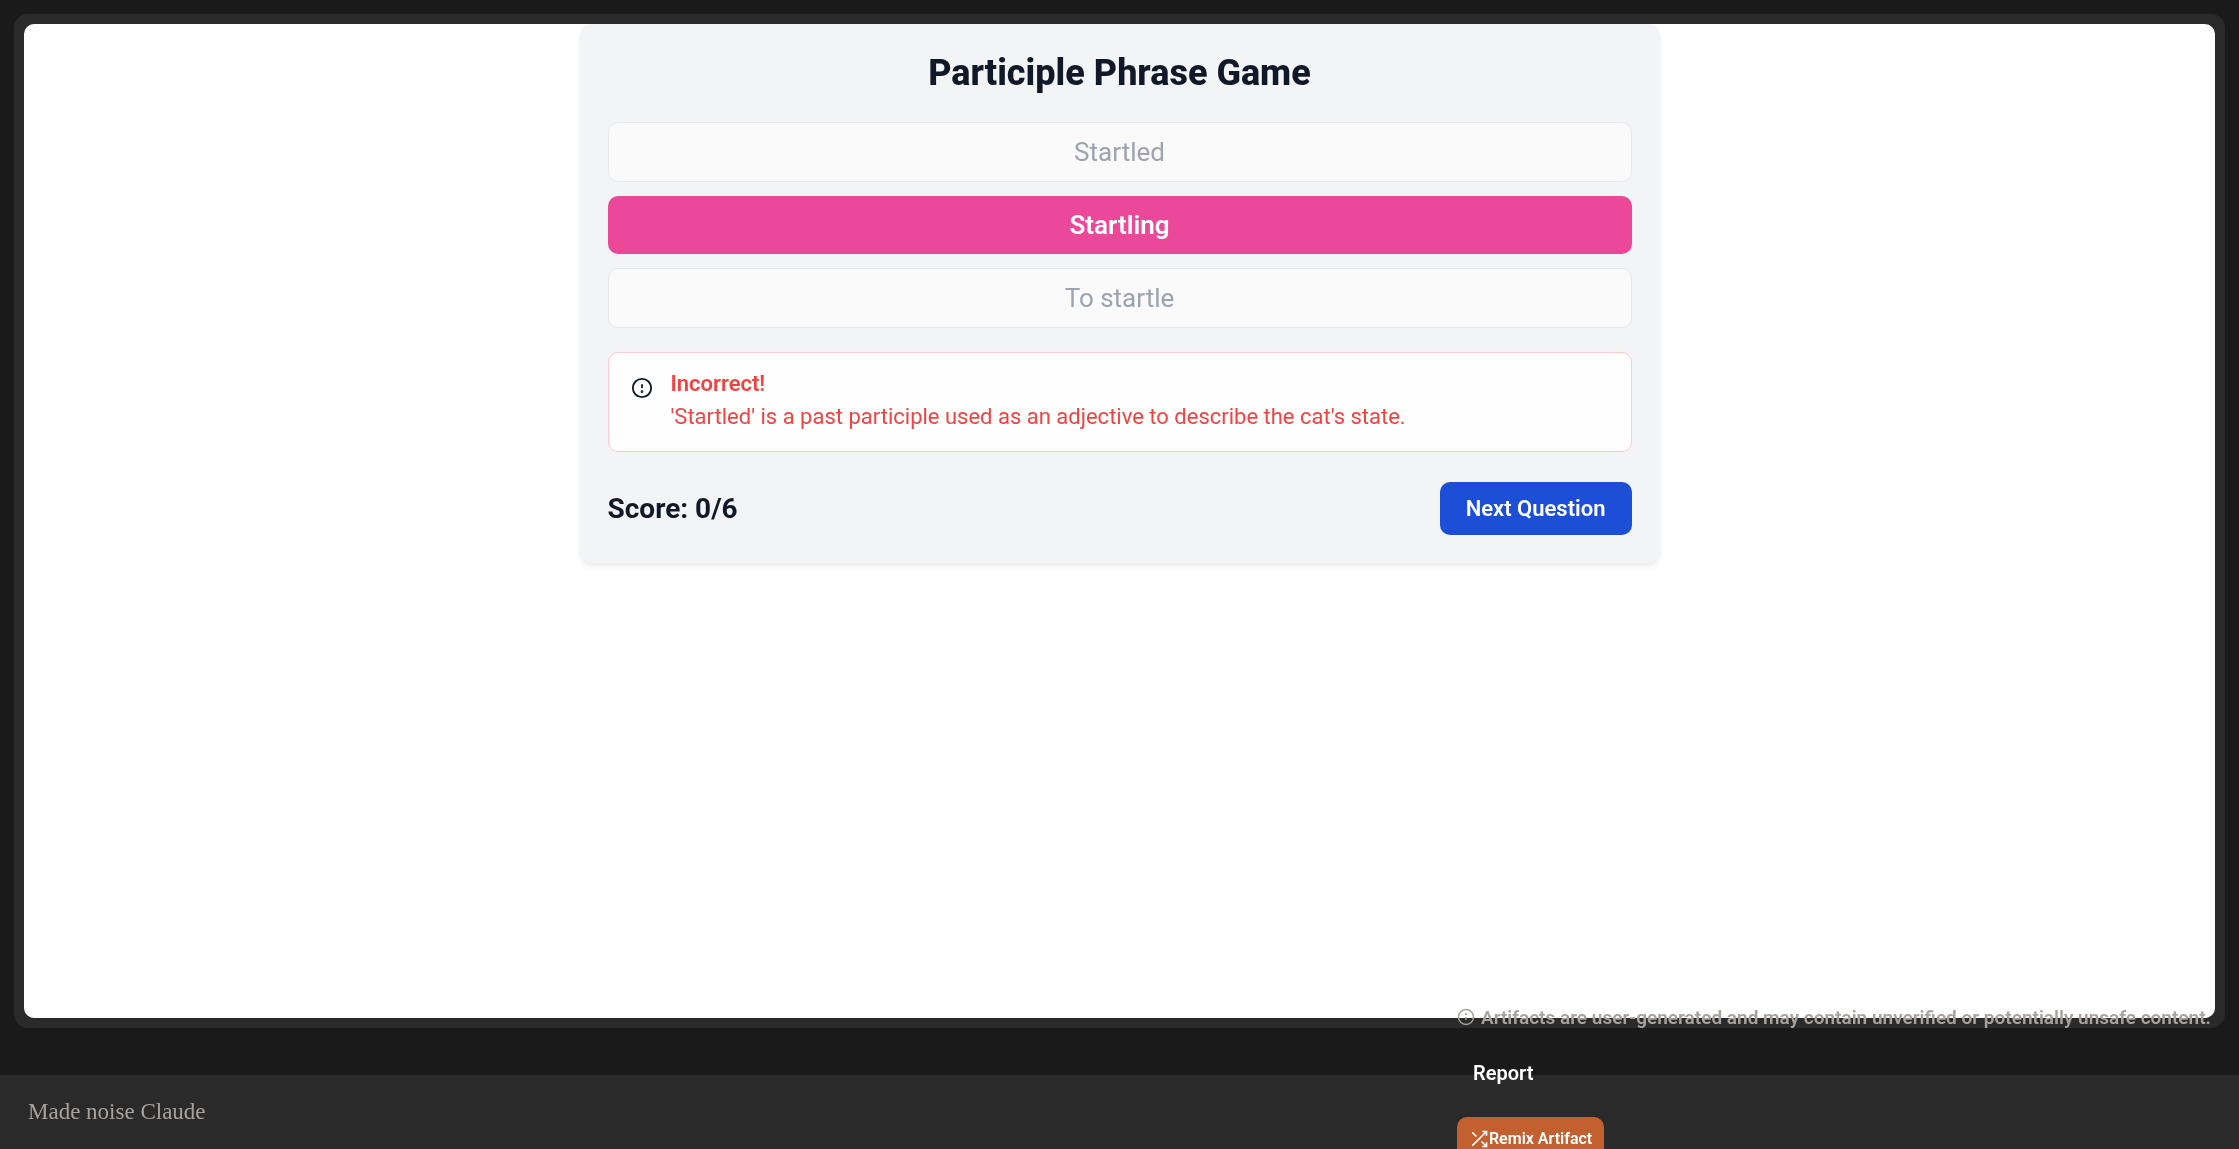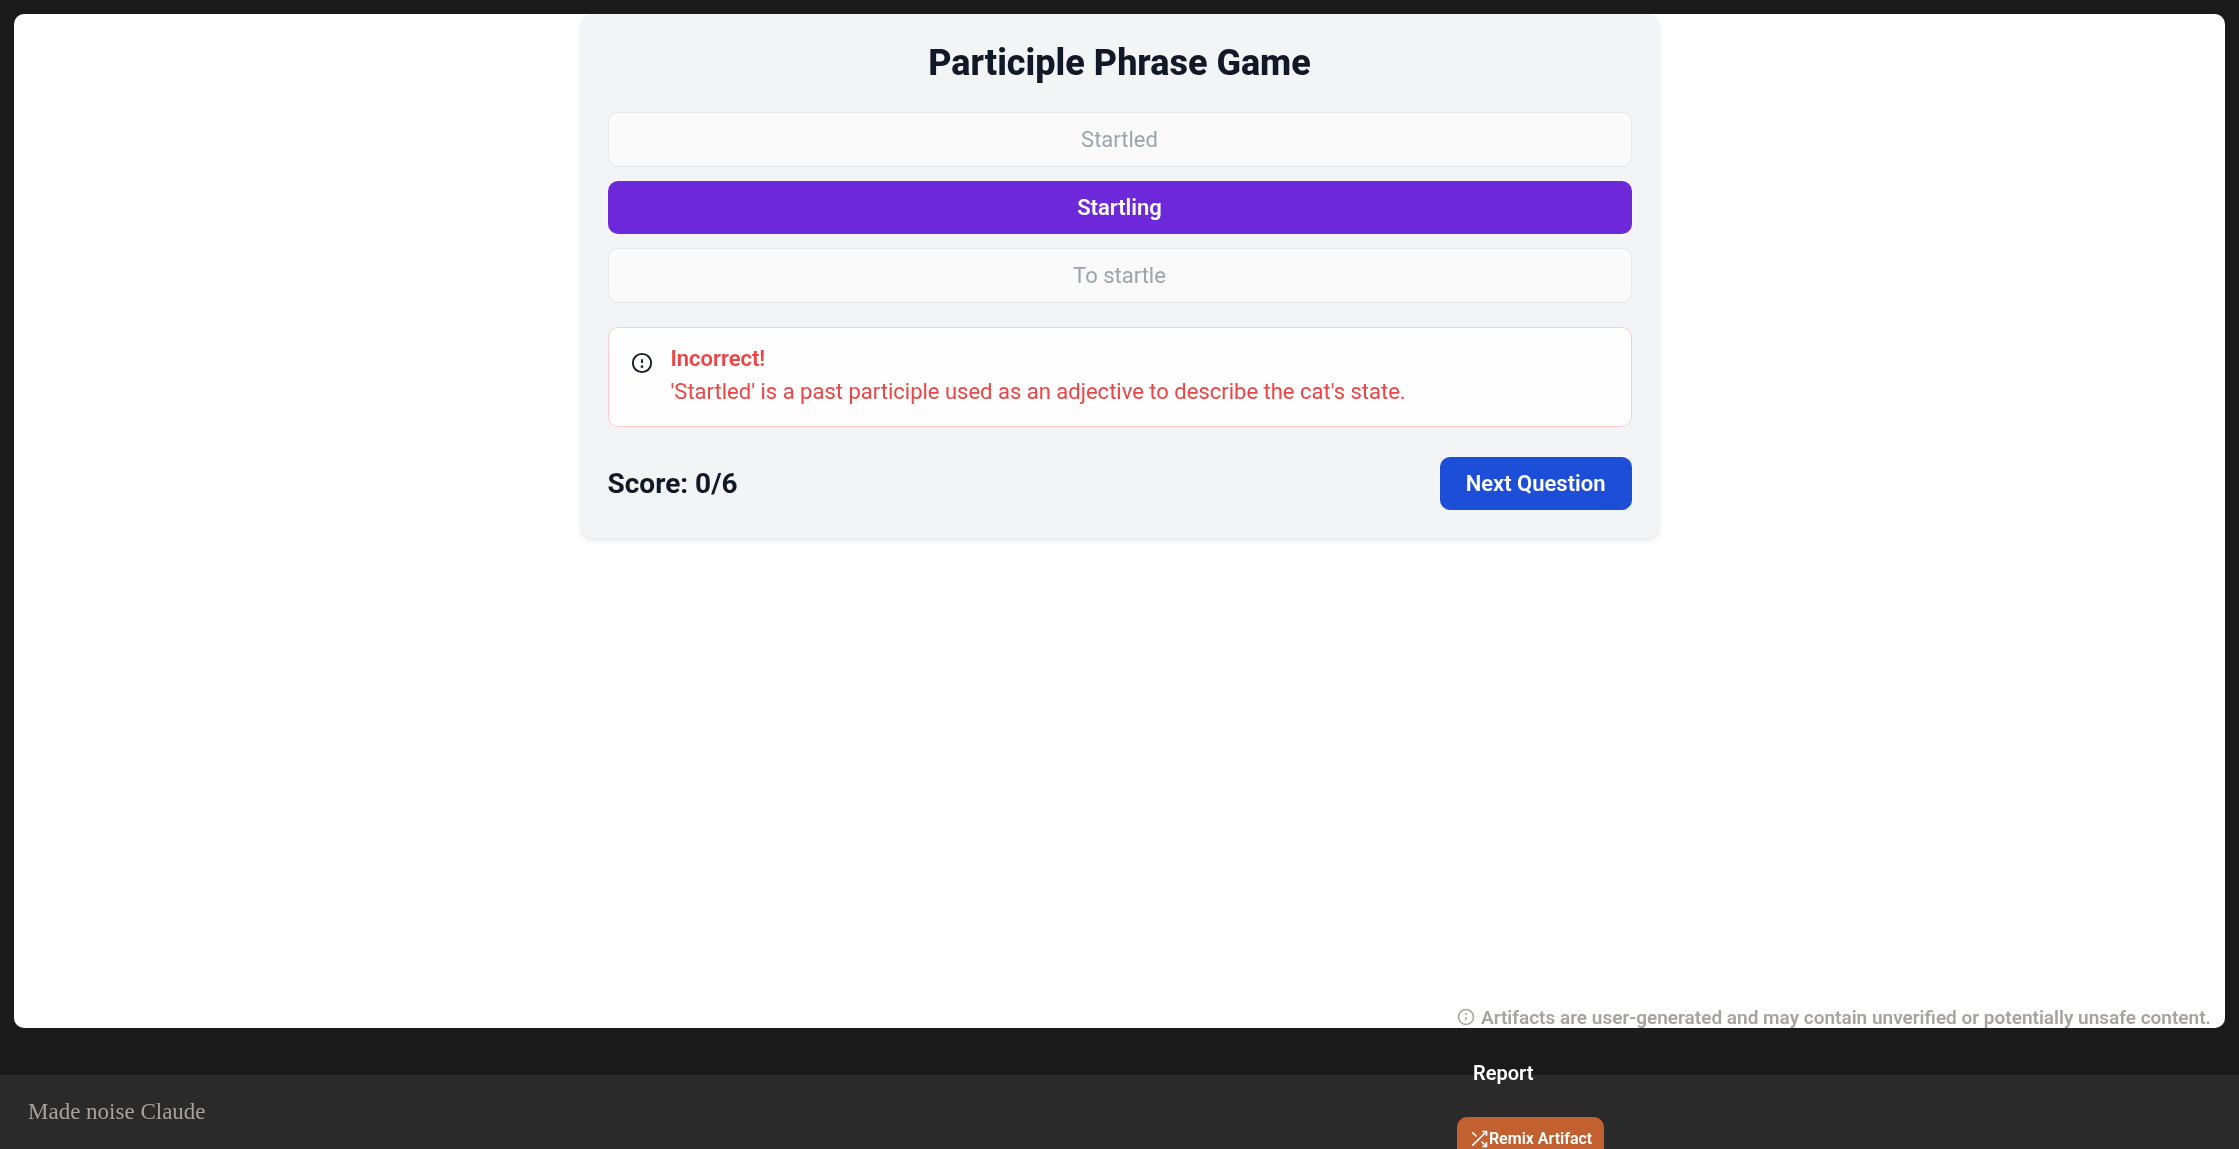--- a/index.html
+++ b/index.html
@@ -18,20 +18,21 @@
     }
     
     .outer-frame {
       position: absolute;
       top: 14px;
       left: 14px;
       right: 14px;
       bottom: 121px;
       background: #2a2a2a;
       border-radius: 14px;
+      padding: 10px;
     }
     
     .inner-frame {
       width: 100%;
       height: 100%;
       background: #ffffff;
       border-radius: 10px;
       position: relative;
       overflow: hidden;
     }
@@ -66,32 +67,32 @@
     .options-container {
       display: flex;
       flex-direction: column;
       gap: 14px;
       margin-bottom: 24px;
     }
     
     .option-button {
       width: 100%;
       padding: 14px 20px;
-      font-size: 22px;
+      font-size: 26px;
       text-align: center;
       border-radius: 10px;
       border: 1px solid #e5e7eb;
       background: #fafafa;
       color: #9ca3af;
       cursor: pointer;
       font-family: inherit;
     }
     
     .option-button.selected-wrong {
-      background: #6d28d9;
+      background: #ec4899;
       color: #ffffff;
       font-weight: 600;
       border: none;
     }
     
     .feedback-box {
       border: 1px solid #fecaca;
       background: #fefefe;
       border-radius: 10px;
       padding: 18px 22px;

